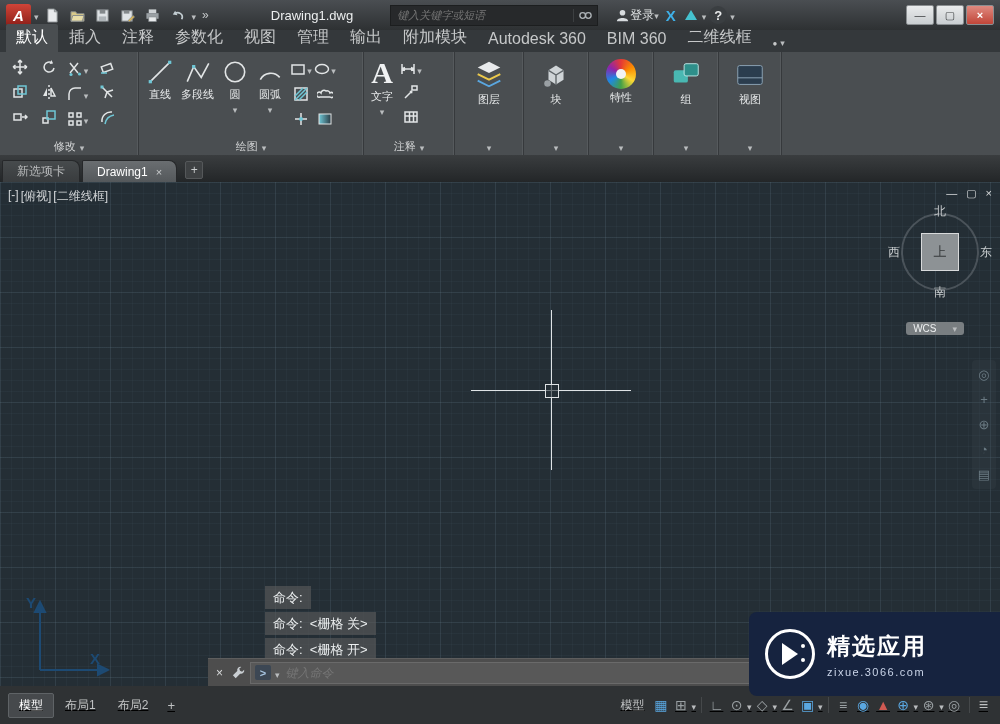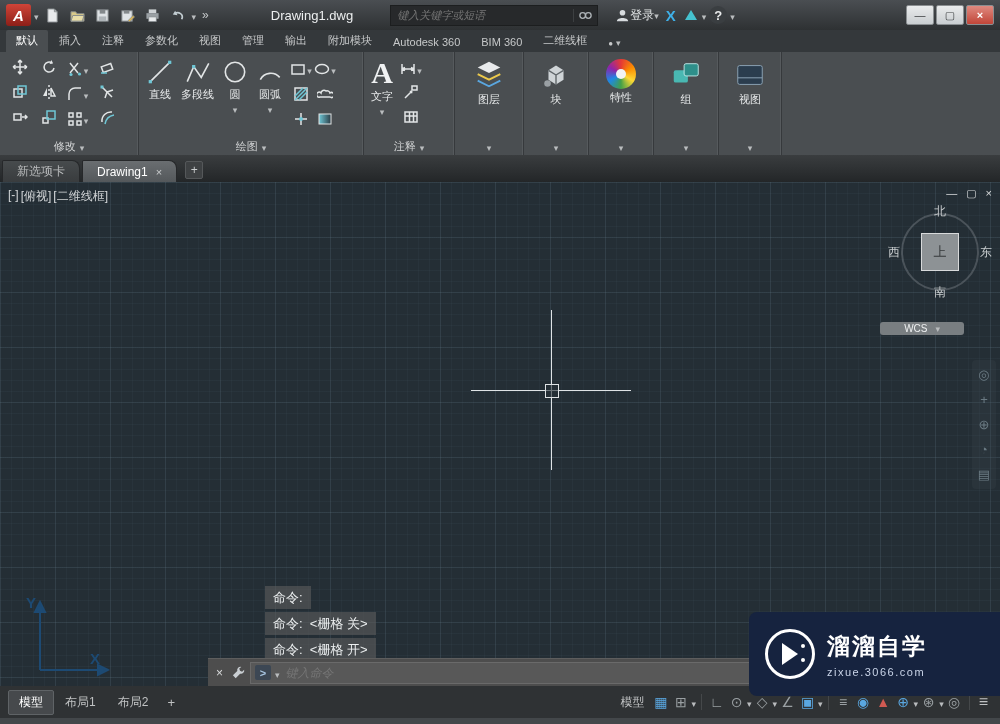--- a/index.html
+++ b/index.html
@@ -25,21 +25,21 @@
   .tri{width:0;height:0;border-left:6px solid transparent;border-right:6px solid transparent;border-bottom:10px solid #45c2cf;margin:0 2px;}
   .helpq{color:#e8eaeb;font-weight:bold;font-size:13px;width:18px;height:18px;border-radius:50%;
          background:#3a3e41;display:flex;align-items:center;justify-content:center;}
   .winbtns{margin-left:auto;display:flex;gap:2px;}
   .wbtn{width:26px;height:18px;background:linear-gradient(#e9ebec,#c9cdd0);border:1px solid #8a8e91;border-radius:2px;
         color:#3a3d3f;font-size:11px;display:flex;align-items:center;justify-content:center;line-height:1;}
   .wbtn.close{background:linear-gradient(#e08a80,#c04538);color:#fff;font-weight:bold;}
 
   
   .rtabs{height:22px;background:#34383b;display:flex;align-items:flex-end;padding-left:6px;gap:1px;}
-  .rtab{padding:3px 10px 4px;font-size:11px;color:#c6c8c9;white-space:nowrap;}
+  .rtab{padding:3px 10px 4px;font-size:16px;color:#c6c8c9;white-space:nowrap;}
   .rtab.active{background:#4a4e51;color:#fff;border-radius:2px 2px 0 0;}
   .rstate{display:flex;align-items:center;gap:3px;margin-left:10px;padding-bottom:4px;color:#c6c8c9;font-size:8px;}
 
   
   .ribbon{height:103px;background:#4a4e51;display:flex;align-items:stretch;}
   .panel{display:flex;flex-direction:column;border-right:1px solid #36393c;box-shadow:inset -1px 0 0 #565a5d;}
   .panel-body{flex:1;display:flex;align-items:flex-start;padding:4px 5px 0;gap:3px;}
   .panel-foot{height:17px;display:flex;align-items:center;justify-content:center;gap:4px;color:#d2d4d5;font-size:11px;}
   .btool{display:flex;flex-direction:column;align-items:center;gap:1px;color:#e7e9ea;font-size:11px;padding:2px 2px 0;border-radius:2px;}
   .btool svg{width:28px;height:28px;}
@@ -77,21 +77,21 @@
   .vcube{position:absolute;right:14px;top:24px;width:92px;height:92px;}
   .vc-ring{position:absolute;inset:7px;border-radius:50%;border:2px solid rgba(210,215,218,0.22);}
   .vc-face{position:absolute;left:50%;top:50%;transform:translate(-50%,-50%);width:36px;height:36px;
            background:#8d9295;border:1px solid #d8dadb;color:#34383a;font-size:13px;
            display:flex;align-items:center;justify-content:center;}
   .vc-n{position:absolute;left:50%;top:-3px;transform:translateX(-50%);color:#c9cdcf;font-size:12px;}
   .vc-s{position:absolute;left:50%;bottom:-3px;transform:translateX(-50%);color:#c9cdcf;font-size:12px;}
   .vc-w{position:absolute;left:-6px;top:50%;transform:translateY(-50%);color:#c9cdcf;font-size:12px;}
   .vc-e{position:absolute;right:-6px;top:50%;transform:translateY(-50%);color:#c9cdcf;font-size:12px;}
   .wcs{position:absolute;right:36px;top:140px;background:#797e81;border-radius:3px;color:#eef0f1;
-       font-size:10px;padding:1px 24px;display:flex;align-items:center;gap:8px;}
+       font-size:10px;padding:1px 7px;display:flex;align-items:center;gap:16px;}
   .navbar{position:absolute;right:4px;top:178px;width:24px;display:flex;flex-direction:column;align-items:center;
           gap:12px;padding:8px 0;background:rgba(60,70,78,0.25);border-radius:4px;}
   .navbar span{color:#9fb3bd;opacity:.55;font-size:13px;line-height:1;}
   .ch-v{position:absolute;left:551px;top:128px;width:1px;height:160px;background:#dfe3e5;}
   .ch-h{position:absolute;left:471px;top:208px;width:160px;height:1px;background:#dfe3e5;}
   .pickbox{position:absolute;left:545px;top:202px;width:12px;height:12px;border:1px solid #dfe3e5;background:rgba(36,46,53,0.6);}
   .ucs{position:absolute;left:10px;bottom:4px;}
   .hist{position:absolute;left:265px;top:404px;display:flex;flex-direction:column;align-items:flex-start;gap:3px;}
   .hrow{background:rgba(92,92,92,0.62);color:#eceff0;font-size:13px;padding:3px 8px 2px;white-space:pre;}
 
@@ -99,21 +99,21 @@
   .cmdbar{position:absolute;left:208px;right:0;top:658px;height:27px;background:#4d4d4d;border-top:1px solid #5e5e5e;
           display:flex;align-items:center;padding:0 4px;gap:4px;z-index:5;}
   .cmdx{color:#d8dadb;font-size:12px;padding:0 4px;}
   .cmdfield{flex:1;height:20px;background:#585858;border:1px solid #6a6a6a;display:flex;align-items:center;gap:4px;padding:0 4px;}
   .prompt-chip{width:16px;height:15px;background:#3c4754;color:#a8c6e2;font-size:11px;font-weight:bold;
                display:flex;align-items:center;justify-content:center;border-radius:2px;}
   .cmdfield input{flex:1;background:transparent;border:none;outline:none;color:#84cc16;font-size:12px;
                   font-style:italic;font-family:"Liberation Sans",sans-serif;min-width:0;}
 
   
-  .statusbar{position:absolute;left:0;right:0;top:686px;height:32px;background:#2f3234;display:flex;align-items:center;padding:0 8px;}
+  .statusbar{position:absolute;left:0;right:0;top:686px;height:38px;background:#2f3234;display:flex;align-items:center;padding:0 8px;text-decoration:underline;}
   .ltab{padding:3px 10px;font-size:12px;color:#c0c2c3;border:1px solid transparent;}
   .ltab.active{background:#46494c;border-color:#5f6366;color:#fff;border-radius:2px;}
   .ladd{color:#c0c2c3;font-size:13px;padding:0 8px;}
   .sticons{margin-left:auto;display:flex;align-items:center;gap:1px;}
   .sic{min-width:19px;height:22px;display:flex;align-items:center;justify-content:center;font-size:14px;color:#9aa0a3;border-radius:2px;}
   .sic.blue{color:#5aa7e0;}
   .sic.red{color:#d05a52;}
   .stxt{font-size:12px;color:#c0c2c3;padding:0 6px;}
   .ssep{width:1px;height:16px;background:#45484a;margin:0 4px;}
   .burger{font-size:16px;color:#c0c2c3;padding:0 4px;}
@@ -653,18 +653,18 @@
     </div>
   </div>
 
   <div class="watermark">
     <div class="wm-logo">
       <div class="play"></div>
       <div class="dot"></div>
       <div class="dot2"></div>
     </div>
     <div class="wm-text">
-      <span class="wm-brand">溜溜自学</span>
+      <span class="wm-brand">精选应用</span>
       <span class="wm-site">zixue.3066.com</span>
     </div>
   </div>
 
 </div>
 
 </body></html>

